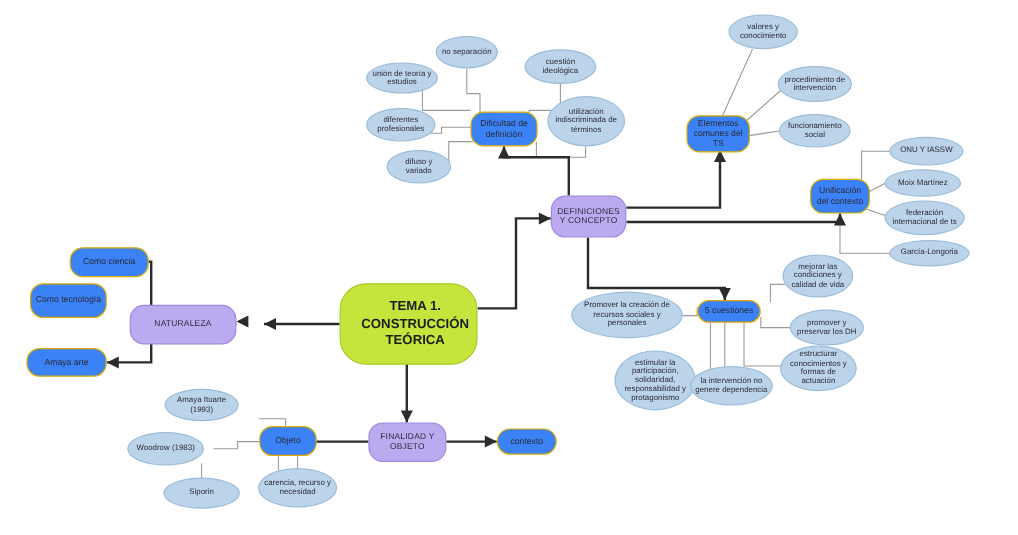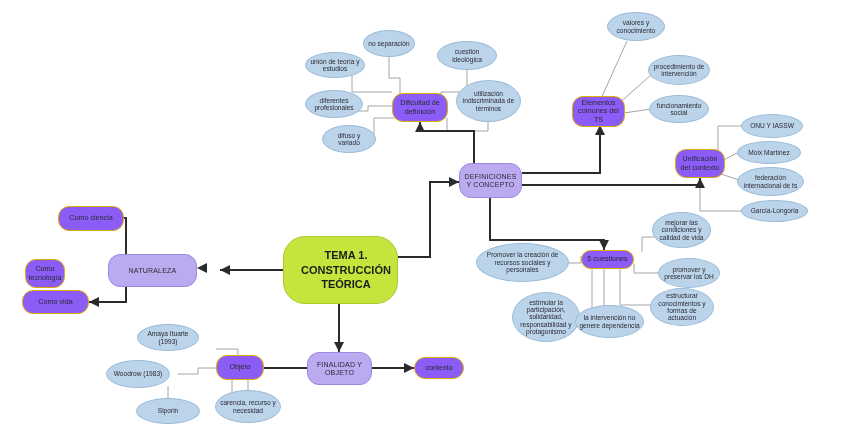--- a/index.html
+++ b/index.html
@@ -6,21 +6,21 @@
   body{width:848px;height:446px;font-family:"Liberation Sans",sans-serif;overflow:hidden;}
   #canvas{position:relative;width:848px;height:446px;}
   svg#edges{position:absolute;left:0;top:0;width:848px;height:446px;}
   .node{position:absolute;display:flex;align-items:center;justify-content:center;
         text-align:center;box-sizing:border-box;line-height:1.12;}
   .node span{display:block;padding:0 3px;}
   
   .ellipse{background:#bcd4ea;border:1px solid #9bbcd9;border-radius:50%;
            color:#2a2a35;font-size:6.6px;}
   
-  .yellow{background:#8b5cf6;border:1px solid #e0ad00;border-radius:11px;
+  .yellow{background:#3b82f6;border:1px solid #e0ad00;border-radius:11px;
           color:#2a2a35;font-size:7.2px;}
   
   .purple{background:#bcaaf0;border:1px solid #9e88e0;border-radius:12px;
           color:#2a2a35;font-size:7px;letter-spacing:.2px;}
   
   .green{background:#c5e53c;border:1.5px solid #a9c92c;border-radius:22px;
          color:#1d1d1d;font-size:11px;font-weight:bold;text-align:center;
          justify-content:flex-start;padding-left:11px;line-height:1.35;}
 </style>
 </head>
@@ -104,25 +104,25 @@
   <div class="node green" style="left:283px;top:236px;width:115px;height:68px;">
     <span>TEMA 1. CONSTRUCCIÓN TEÓRICA</span>
   </div>
 
   <div class="node purple" style="left:108px;top:254px;width:89px;height:33px;">
     <span>NATURALEZA</span>
   </div>
   <div class="node yellow" style="left:22px;top:206px;width:66px;height:25px;margin-left:36px;">
     <span>Como ciencia</span>
   </div>
-  <div class="node yellow" style="left:25px;top:259px;width:40px;height:29px;">
+  <div class="node yellow" style="left:25px;top:236px;width:64px;height:29px;">
     <span>Como tecnología</span>
   </div>
   <div class="node yellow" style="left:22px;top:290px;width:67px;height:24px;">
-    <span>Como vida</span>
+    <span>Amaya arte</span>
   </div>
 
   <div class="node purple" style="left:459px;top:163px;width:63px;height:35px;">
     <span>DEFINICIONES Y CONCEPTO</span>
   </div>
 
   <div class="node yellow" style="left:392px;top:93px;width:56px;height:29px;">
     <span>Dificultad de definición</span>
   </div>
   <div class="node ellipse" style="left:305px;top:52px;width:60px;height:26px;">

